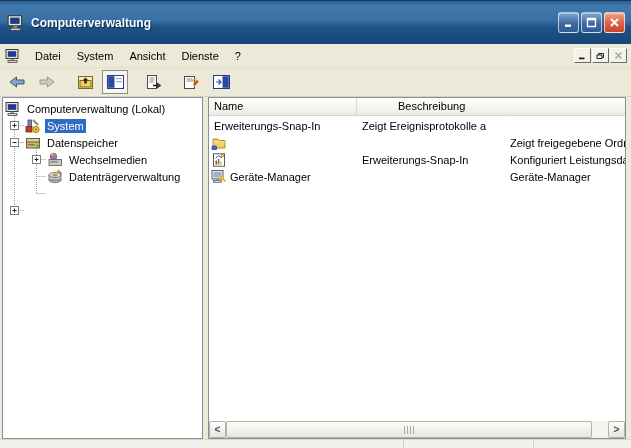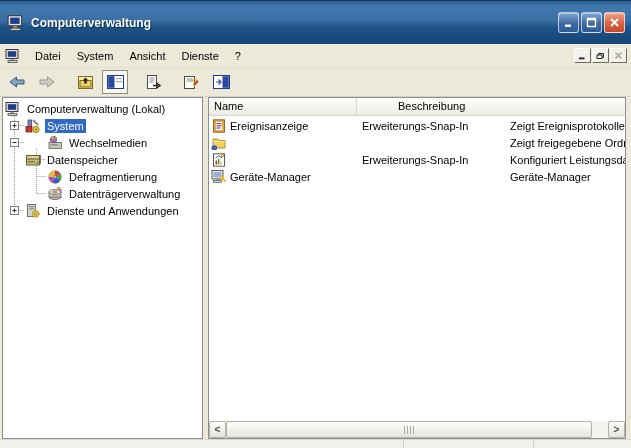--- a/index.html
+++ b/index.html
@@ -274,101 +274,69 @@
           <svg class="t-icon" viewBox="0 0 16 16">
             <rect x="3" y="2" width="3.5" height="9" fill="#7A86B8" stroke="#3A4570" stroke-width="0.8"></rect>
             <path d="M8 2 L13 7" stroke="#8A8A8A" stroke-width="2"></path>
             <rect x="1" y="8.5" width="6" height="5.5" fill="#C03A2A" stroke="#7A1F12" stroke-width="0.8"></rect>
             <circle cx="11" cy="11.5" r="3.2" fill="#E8C83A" stroke="#8A7416" stroke-width="0.8"></circle>
             <circle cx="11" cy="11.5" r="1.1" fill="#8A7416"></circle>
           </svg>
           <span class="t-label sel">System</span>
         </div>
 
+        <div class="tree-row d1">
+          <svg class="t-icon" viewBox="0 0 16 16">
+            <rect x="1.5" y="3.5" width="13" height="9.5" fill="#C9B97C" stroke="#6B5E2E"></rect>
+            <rect x="1.5" y="3.5" width="13" height="3.5" fill="#DCCF9A" stroke="#6B5E2E"></rect>
+            <rect x="3" y="9" width="7" height="1.5" fill="#8A7B40"></rect>
+            <circle cx="12.5" cy="10.8" r="1" fill="#3A8A3A"></circle>
+          </svg>
+          <span class="t-label">Datenspeicher</span>
+        </div>
+
         <div class="tree-row d2">
           <svg class="t-icon" viewBox="0 0 16 16">
             <rect x="2" y="7.5" width="12.5" height="6" fill="#CBC8BF" stroke="#5A5A5A" stroke-width="0.8"></rect>
             <rect x="3.5" y="9.2" width="7.5" height="1.4" fill="#8A887F"></rect>
             <circle cx="6.5" cy="4.5" r="3.3" fill="#B85CC8" stroke="#555" stroke-width="0.6"></circle>
             <path d="M6.5 4.5 L9.8 4.2 A3.3 3.3 0 0 0 7.3 1.3 Z" fill="#58B858"></path>
             <path d="M6.5 4.5 L6 1.25 A3.3 3.3 0 0 0 3.6 2.6 Z" fill="#E8C838"></path>
           </svg>
           <span class="t-label">Wechselmedien</span>
         </div>
 
-        <div class="tree-row d1">
-          <svg class="t-icon" viewBox="0 0 16 16">
-            <rect x="1.5" y="3.5" width="13" height="9.5" fill="#C9B97C" stroke="#6B5E2E"></rect>
-            <rect x="1.5" y="3.5" width="13" height="3.5" fill="#DCCF9A" stroke="#6B5E2E"></rect>
-            <rect x="3" y="9" width="7" height="1.5" fill="#8A7B40"></rect>
-            <circle cx="12.5" cy="10.8" r="1" fill="#3A8A3A"></circle>
-          </svg>
-          <span class="t-label">Datenspeicher</span>
-        </div>
-
-        <div class="tree-row d2">
-          <svg class="t-icon" viewBox="0 0 16 16">
-            <circle cx="8" cy="8" r="6.2" fill="#C8C8C8" stroke="#555" stroke-width="0.6"></circle>
-            <path d="M8 8 L8 1.8 A6.2 6.2 0 0 1 13.4 4.9 Z" fill="#D04038"></path>
-            <path d="M8 8 L13.4 4.9 A6.2 6.2 0 0 1 13.2 11.4 Z" fill="#48A048"></path>
-            <path d="M8 8 L13.2 11.4 A6.2 6.2 0 0 1 5.4 13.6 Z" fill="#3858C0"></path>
-            <path d="M8 8 L5.4 13.6 A6.2 6.2 0 0 1 1.8 8 Z" fill="#C048B8"></path>
-            <path d="M8 8 L1.8 8 A6.2 6.2 0 0 1 8 1.8 Z" fill="#E0C040"></path>
-            <circle cx="8" cy="8" r="1.3" fill="#EEE" stroke="#555" stroke-width="0.5"></circle>
-          </svg>
-          <span class="t-label">Defragmentierung</span>
-        </div>
 
         <div class="tree-row d2">
           <svg class="t-icon" viewBox="0 0 16 16">
             <ellipse cx="8" cy="11" rx="6" ry="2.6" fill="#B8B6AE" stroke="#555" stroke-width="0.7"></ellipse>
             <rect x="2" y="6" width="12" height="5" fill="#CECCC4" stroke="#555" stroke-width="0.7"></rect>
             <ellipse cx="8" cy="6" rx="6" ry="2.6" fill="#DEDCD4" stroke="#555" stroke-width="0.7"></ellipse>
             <ellipse cx="8" cy="6" rx="2.2" ry="1" fill="#C2A860" stroke="#7A6A20" stroke-width="0.5"></ellipse>
             <path d="M12 2.5 L14.5 5" stroke="#C048B8" stroke-width="1.6"></path>
             <circle cx="11.6" cy="2.3" r="1.2" fill="#E8C838" stroke="#8A7416" stroke-width="0.5"></circle>
           </svg>
           <span class="t-label">Datenträgerverwaltung</span>
         </div>
 
-        <div class="tree-row d1">
-          <svg class="t-icon" viewBox="0 0 16 16">
-            <rect x="2.5" y="1.5" width="8" height="12" fill="#D5D3CB" stroke="#555" stroke-width="0.8"></rect>
-            <rect x="4" y="3" width="5" height="1.2" fill="#8A8A8A"></rect>
-            <rect x="4" y="5.2" width="5" height="1.2" fill="#8A8A8A"></rect>
-            <circle cx="10.8" cy="10.8" r="3.4" fill="#E8C838" stroke="#7A6510" stroke-width="0.8" stroke-dasharray="1.6 1.2"></circle>
-            <circle cx="10.8" cy="10.8" r="1.2" fill="#FFF" stroke="#7A6510" stroke-width="0.8"></circle>
-          </svg>
-          <span class="t-label">Dienste und Anwendungen</span>
-        </div>
 
       </div>
     </div>
 
     <div class="splitter"></div>
 
     <div class="list-pane">
       <div class="list-header">
         <div class="lh-cell lh-name">Name</div>
         <div class="lh-cell lh-besch">Beschreibung</div>
       </div>
 
       <div class="list-rows">
 
         <div class="list-row">
-          <div class="lr-name">
-            <svg class="l-icon" viewBox="0 0 16 16">
-              <rect x="2.5" y="1.8" width="11" height="12.4" fill="#E8A838" stroke="#8A5A10" stroke-width="0.9"></rect>
-              <rect x="4.5" y="3.4" width="7" height="9.2" fill="#FFF" stroke="#C08020" stroke-width="0.5"></rect>
-              <rect x="5.5" y="5" width="5" height="1.2" fill="#3858C0"></rect>
-              <rect x="5.5" y="7.2" width="5" height="1.2" fill="#C03830"></rect>
-              <rect x="5.5" y="9.4" width="3.8" height="1.2" fill="#3858C0"></rect>
-            </svg>
-            <span>Ereignisanzeige</span>
-          </div>
           <div class="lr-typ">Erweiterungs-Snap-In</div>
           <div class="lr-besch">Zeigt Ereignisprotokolle a</div>
         </div>
 
         <div class="list-row">
           <div class="lr-name">
             <svg class="l-icon" viewBox="0 0 16 16">
               <path d="M2 5.5 V4 h5 l1.5 1.5 H14 V13 H2 Z" fill="#F0D060" stroke="#A07818" stroke-width="0.8"></path>
               <path d="M2 6.8 H14" stroke="#F8E488" stroke-width="1"></path>
               <path d="M1 11.5 h4.5 v3 H1 Z" fill="#4868D8" stroke="#20306F" stroke-width="0.7"></path>

